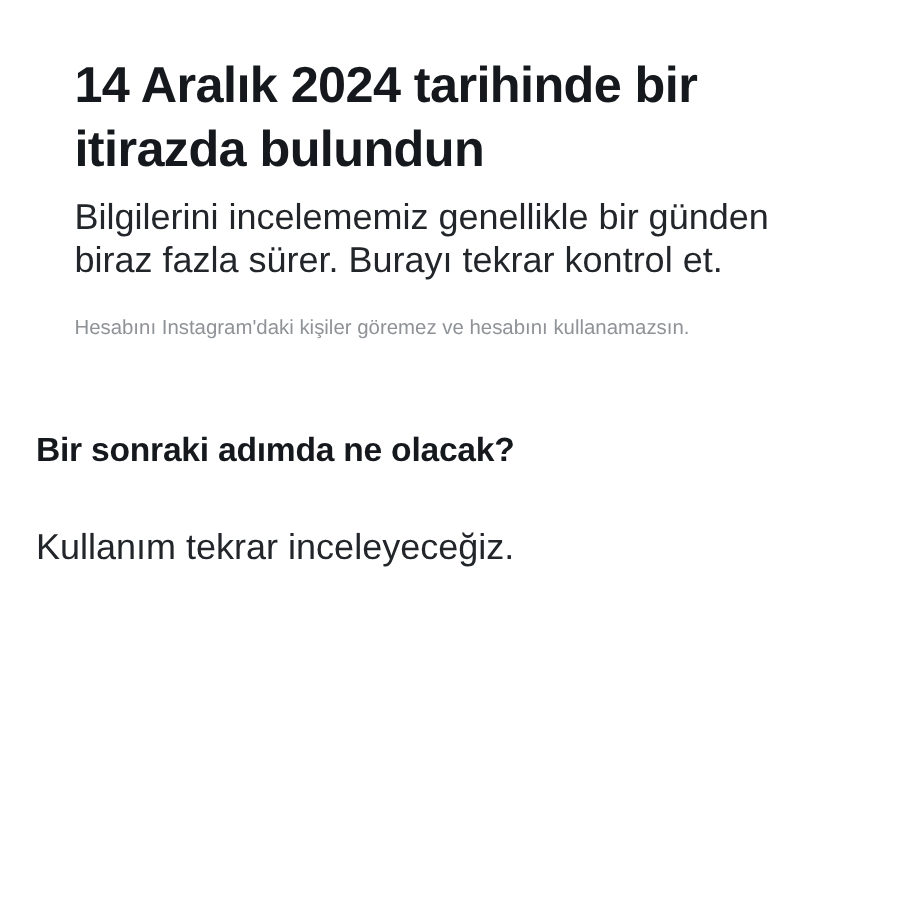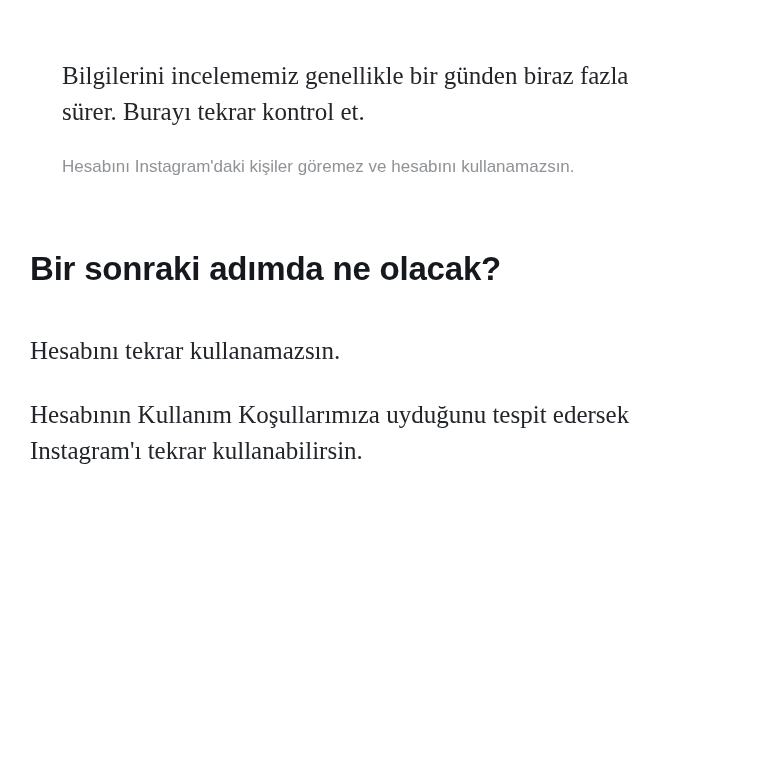--- a/index.html
+++ b/index.html
@@ -28,56 +28,55 @@
   .page-title {
     margin: 0;
     font-size: 42px;
     line-height: 53px;
     font-weight: 700;
     letter-spacing: -0.5px;
     color: var(--title);
     max-width: 620px;
   }
   .body-text {
-    font-size: 25px;
+    font-size: 30px;
     line-height: 36px;
     color: var(--body);
     margin: 0;
-    font-family: Liberation Serif, serif;
   }
   .intro-desc { margin-top: 14px; max-width: 615px; }
   .intro-note {
     font-size: 17px;
     line-height: 36px;
     color: var(--muted);
     margin: 19px 0 0 0;
     max-width: 644px;
   }
   
   .next-steps { padding: 0 30px; margin-top: 65px; }
   .section-heading {
     margin: 0;
-    font-size: 33px;
+    font-size: 28px;
     line-height: 38px;
     font-weight: 700;
     letter-spacing: -0.2px;
     color: var(--title);
   }
   .step-item { max-width: 660px; margin-top: 28px; }
   .step-item.first { margin-top: 45px; }
 </style>
 </head>
 <body>
 
 <div class="screen">
 
   <section class="intro">
+    <h1 class="page-title">14 Aralık 2024 tarihinde bir itirazda bulundun</h1>
     <p class="body-text intro-desc">Bilgilerini incelememiz genellikle bir günden biraz fazla sürer. Burayı tekrar kontrol et.</p>
     <p class="intro-note">Hesabını Instagram'daki kişiler göremez ve hesabını kullanamazsın.</p>
   </section>
 
   <section class="next-steps">
     <h2 class="section-heading">Bir sonraki adımda ne olacak?</h2>
-    <p class="body-text step-item first">Hesabını tekrar kullanamazsın.</p>
-    <p class="body-text step-item">Hesabının Kullanım Koşullarımıza uyduğunu tespit edersek Instagram'ı tekrar kullanabilirsin.</p>
+    <p class="body-text step-item first">Kullanım tekrar inceleyeceğiz.</p>
   </section>
 
 </div>
 
 </body></html>

